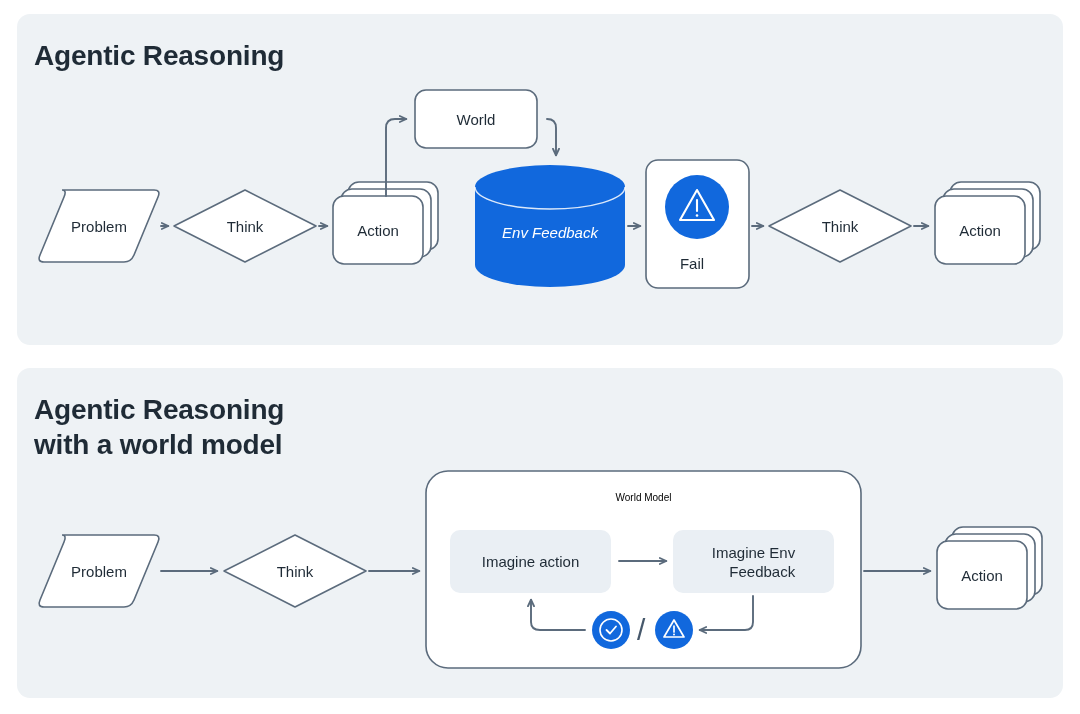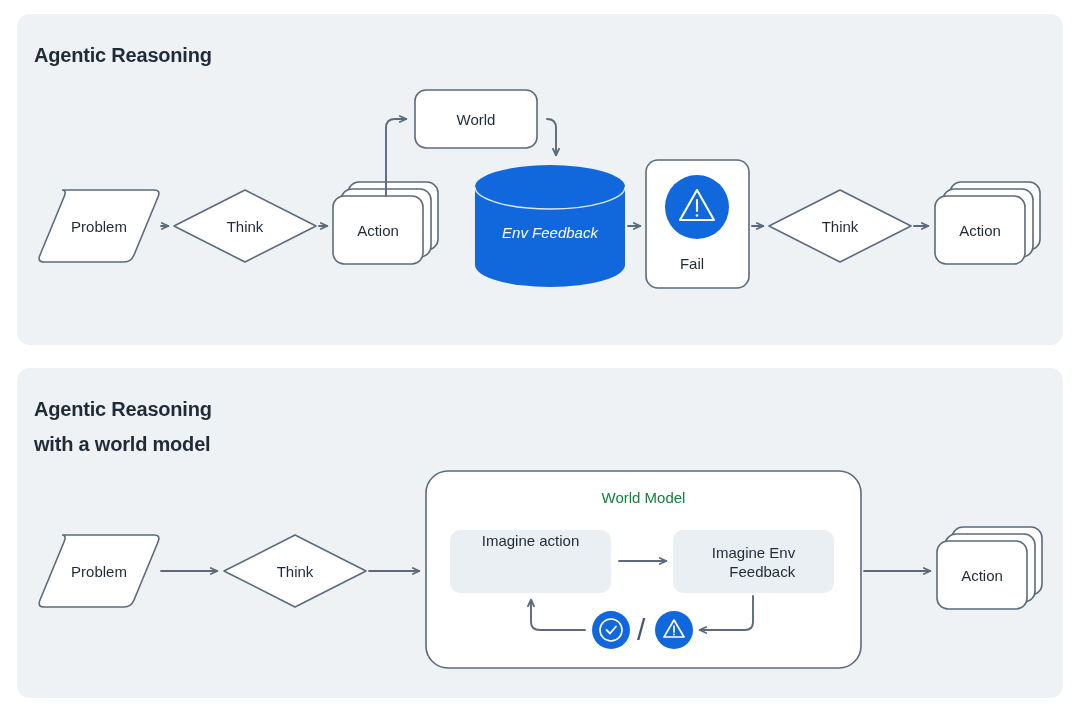--- a/index.html
+++ b/index.html
@@ -14,21 +14,21 @@
     position:absolute;
     background:#eef2f5;
     border-radius:13px;
   }
   #panel-top{left:17px;top:14px;width:1046px;height:331px;}
   #panel-bottom{left:17px;top:368px;width:1046px;height:330px;}
 
   .panel-title{
     position:absolute;
     color:#1f2b36;
-    font-size:20px;
+    font-size:28px;
     font-weight:700;
     letter-spacing:-0.2px;
     line-height:35px;
     white-space:pre-line;
   }
   #title-top{left:17px;top:24px;}
   #title-bottom{left:17px;top:24px;}
 
   .svg-layer{position:absolute;left:0;top:0;width:1080px;height:714px;pointer-events:none;}
 
@@ -36,21 +36,21 @@
   .nlabel{
     position:absolute;
     display:flex;align-items:center;justify-content:center;
     text-align:right;
     color:#1f2b36;
     font-size:15px;
     line-height:19px;
     pointer-events:none;
   }
   .nlabel.white{color:#ffffff;}
-  .nlabel.wm-title{font-size:15px;color:#15803d;}
+  .nlabel.wm-title{font-size:10px;color:#000000;}
   .slash{
     position:absolute;
     color:#46586b;
     font-size:30px;
     line-height:30px;
     font-weight:400;
   }
 </style>
 </head>
 <body>
@@ -170,21 +170,21 @@
   <div class="nlabel" style="left:770px;top:190px;width:140px;height:72px;">Think</div>
 
   <div class="nlabel" style="left:935px;top:196px;width:90px;height:68px;">Action</div>
 
   <div class="nlabel" style="left:37px;top:535px;width:124px;height:72px;">Problem</div>
 
   <div class="nlabel" style="left:225px;top:535px;width:140px;height:72px;">Think</div>
 
   <div class="nlabel wm-title" style="left:426px;top:485px;width:435px;height:24px;">World Model</div>
 
-  <div class="nlabel" style="left:450px;top:509px;width:161px;height:63px;">Imagine action</div>
+  <div class="nlabel" style="left:450px;top:530px;width:161px;height:63px;">Imagine action</div>
 
   <div class="nlabel" style="left:673px;top:530px;width:161px;height:63px;white-space:pre-line;">Imagine Env
 Feedback</div>
 
   <div class="slash" style="left:637px;top:615px;">/</div>
 
   <div class="nlabel" style="left:937px;top:541px;width:90px;height:68px;">Action</div>
 
 </div>
 

